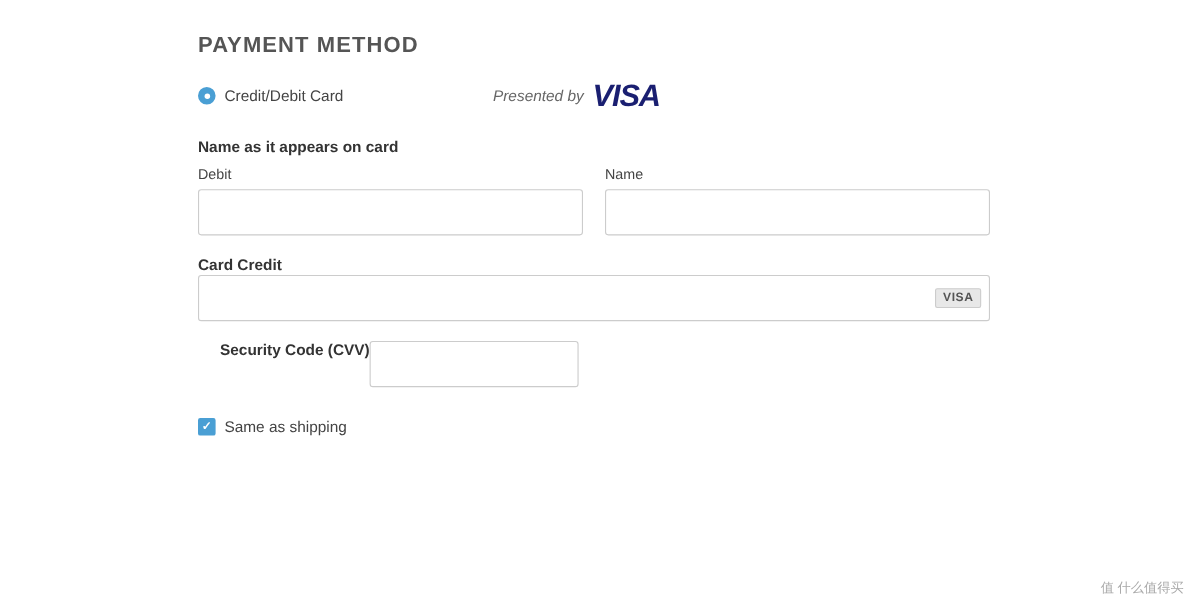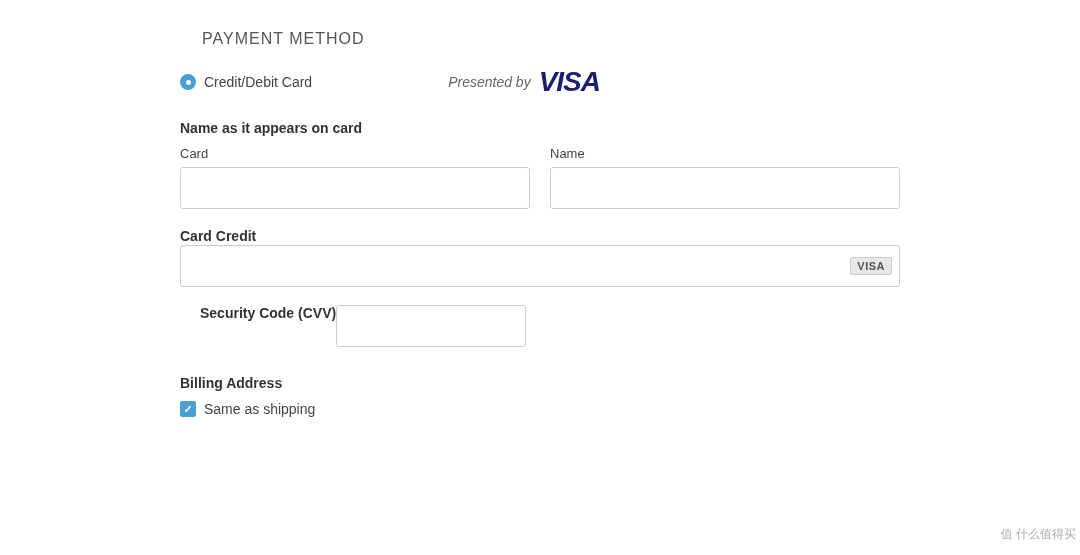--- a/index.html
+++ b/index.html
@@ -18,27 +18,26 @@
       min-height: 555px;
       padding: 30px 40px;
     }
 
     .page-container {
       width: 100%;
       max-width: 720px;
     }
 
     .section-title {
-      font-size: 16px;
-      font-weight: 400;
+      font-size: 20px;
+      font-weight: 700;
       letter-spacing: 1px;
       color: #555555;
       text-transform: uppercase;
       margin-bottom: 18px;
-      margin-left: 22px;
     }
 
     .payment-method-row {
       display: flex;
       margin-bottom: 22px;
       gap: 96px;
     }
 
     .radio-option {
       display: flex;
@@ -273,21 +272,21 @@
     <div class="presented-by">
       <span class="presented-by-text">Presented by</span>
       <span class="visa-logo">VISA</span>
     </div>
   </div>
 
   <p class="field-group-label">Name as it appears on card</p>
 
   <div class="name-row">
     <div class="name-field">
-      <label class="field-label">Card</label>
+      <label class="field-label">Debit</label>
       <input class="text-input" type="text" style="">
     </div>
     <div class="name-field">
       <label class="field-label">Name</label>
       <input class="text-input" type="text" style="">
     </div>
   </div>
 
   <div class="card-number-section">
     <label class="field-group-label">Card Credit</label>
@@ -298,21 +297,20 @@
   </div>
 
   <div class="expires-cvv-row">
     <div class="cvv-section">
       <label class="field-group-label">Security Code (CVV)</label>
       <input class="cvv-input" type="text" style="">
     </div>
   </div>
 
   <div class="billing-section">
-    <p class="billing-label">Billing Address</p>
     <div class="checkbox-row">
       <div class="checkbox-box">
         <span class="checkbox-check">✓</span>
       </div>
       <span class="checkbox-label">Same as shipping</span>
     </div>
   </div>
 
 </div>
 

